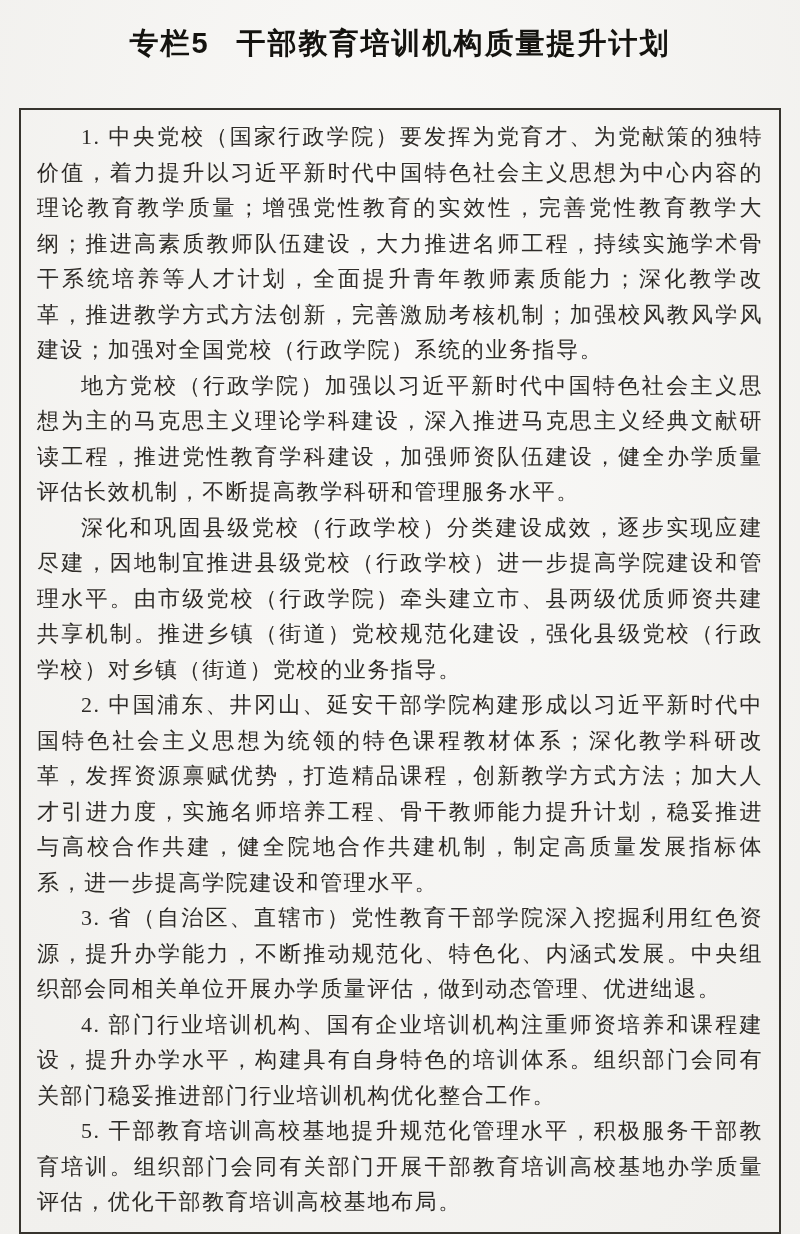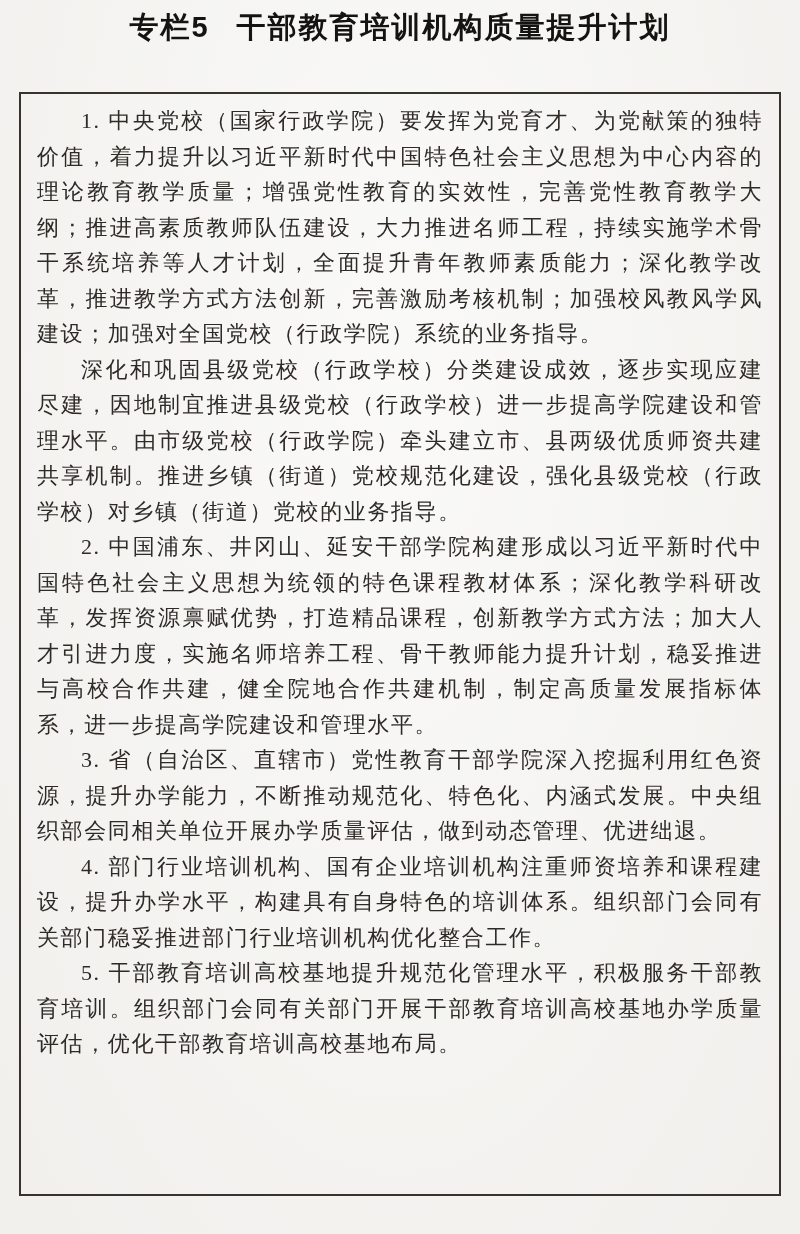--- a/index.html
+++ b/index.html
@@ -17,21 +17,21 @@
   .page {
     position: relative;
     width: 800px;
     height: 1234px;
     background:
       radial-gradient(ellipse at 50% 30%, rgba(255,255,255,0.5), rgba(0,0,0,0.015) 90%),
       #f5f4f1;
   }
   .title {
     margin: 0;
-    padding-top: 9px;
+    padding-top: 25px;
     text-align: center;
     font-family: "Liberation Sans", "DejaVu Sans", sans-serif;
     font-weight: 700;
     font-size: 29px;
     line-height: 37px;
     letter-spacing: 2px;
     color: #14130f;
   }
   .title .title-gap {
     display: inline-block;
@@ -60,20 +60,21 @@
 <body>
 
 <div class="page">
 
   <h1 class="title">
     <span>专栏5</span><span class="title-gap"></span><span>干部教育培训机构质量提升计划</span>
   </h1>
 
   <div class="content-box">
     <p>1. 中央党校（国家行政学院）要发挥为党育才、为党献策的独特价值，着力提升以习近平新时代中国特色社会主义思想为中心内容的理论教育教学质量；增强党性教育的实效性，完善党性教育教学大纲；推进高素质教师队伍建设，大力推进名师工程，持续实施学术骨干系统培养等人才计划，全面提升青年教师素质能力；深化教学改革，推进教学方式方法创新，完善激励考核机制；加强校风教风学风建设；加强对全国党校（行政学院）系统的业务指导。</p>
+    <p>地方党校（行政学院）加强以习近平新时代中国特色社会主义思想为主的马克思主义理论学科建设，深入推进马克思主义经典文献研读工程，推进党性教育学科建设，加强师资队伍建设，健全办学质量评估长效机制，不断提高教学科研和管理服务水平。</p>
     <p>深化和巩固县级党校（行政学校）分类建设成效，逐步实现应建尽建，因地制宜推进县级党校（行政学校）进一步提高学院建设和管理水平。由市级党校（行政学院）牵头建立市、县两级优质师资共建共享机制。推进乡镇（街道）党校规范化建设，强化县级党校（行政学校）对乡镇（街道）党校的业务指导。</p>
     <p>2. 中国浦东、井冈山、延安干部学院构建形成以习近平新时代中国特色社会主义思想为统领的特色课程教材体系；深化教学科研改革，发挥资源禀赋优势，打造精品课程，创新教学方式方法；加大人才引进力度，实施名师培养工程、骨干教师能力提升计划，稳妥推进与高校合作共建，健全院地合作共建机制，制定高质量发展指标体系，进一步提高学院建设和管理水平。</p>
     <p>3. 省（自治区、直辖市）党性教育干部学院深入挖掘利用红色资源，提升办学能力，不断推动规范化、特色化、内涵式发展。中央组织部会同相关单位开展办学质量评估，做到动态管理、优进绌退。</p>
     <p>4. 部门行业培训机构、国有企业培训机构注重师资培养和课程建设，提升办学水平，构建具有自身特色的培训体系。组织部门会同有关部门稳妥推进部门行业培训机构优化整合工作。</p>
     <p>5. 干部教育培训高校基地提升规范化管理水平，积极服务干部教育培训。组织部门会同有关部门开展干部教育培训高校基地办学质量评估，优化干部教育培训高校基地布局。</p>
   </div>
 
 </div>
 
 </body></html>

